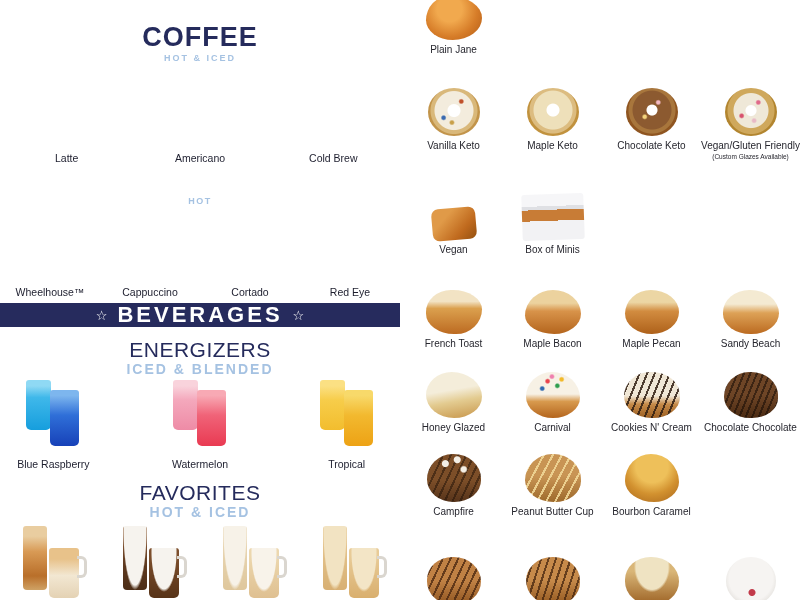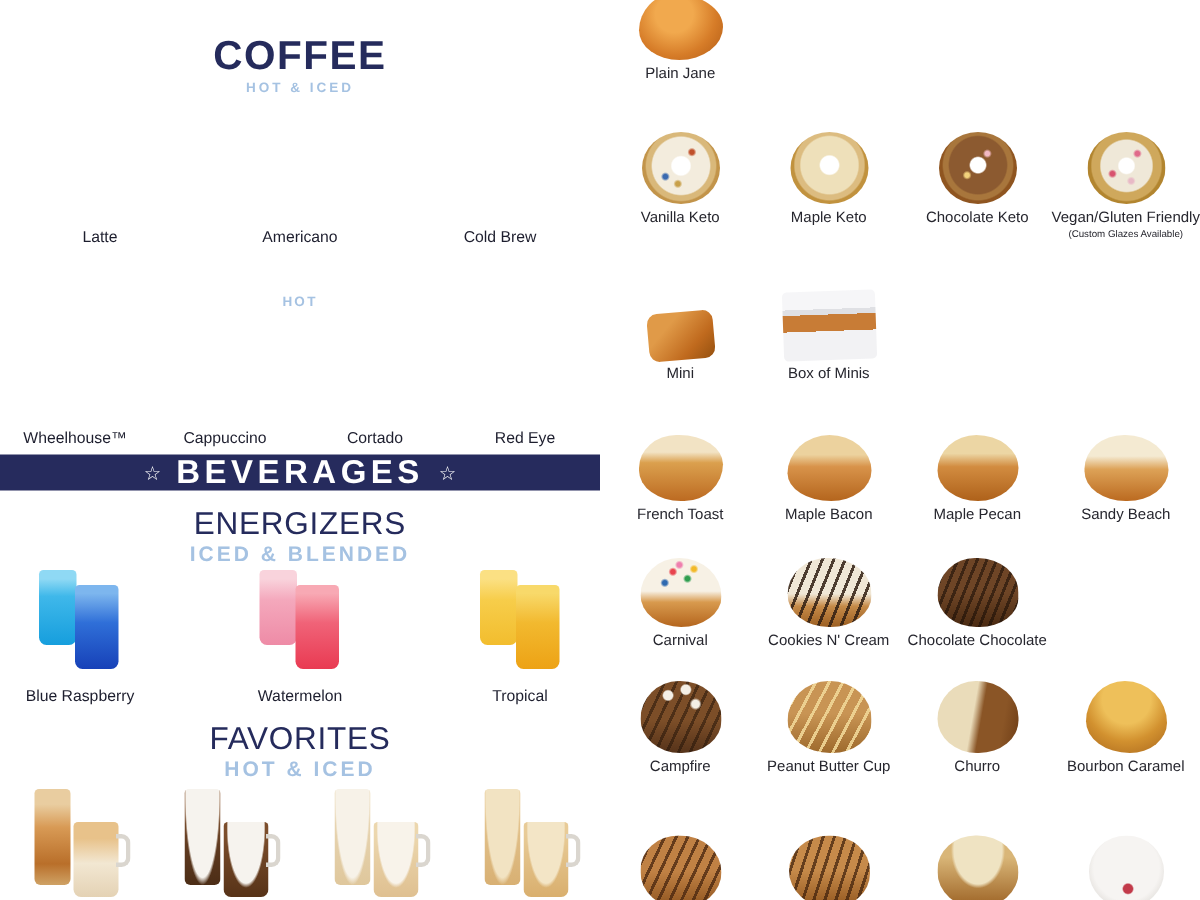--- a/index.html
+++ b/index.html
@@ -168,21 +168,21 @@
         <div class="dlabel">Vegan/Gluten Friendly</div>
         <div class="dsub">(Custom Glazes Available)</div>
       </div>
     </div>
 
     <div class="drow r2">
       <div class="dcell">
         <div class="dimg">
             <div class="donut" style="width:44px;height:32px;border-radius:7px;transform:rotate(-5deg);background:linear-gradient(135deg,#e09a48 0 30%,#c06a1e 70%,#94500f 100%)"></div>
           </div>
-        <div class="dlabel">Mini</div>
+        <div class="dlabel">Vegan</div>
       </div>
       <div class="dcell">
         <div class="dimg">
             <div class="donut" style="width:62px;height:46px;border-radius:3px;transform:rotate(-2deg);background:linear-gradient(180deg,#f6f6f8 0 26%,#dfe0e4 26% 34%,#c87c36 34% 58%,#f2f2f4 58% 100%)"></div>
           </div>
         <div class="dlabel">Box of Minis</div>
       </div>
     </div>
 
     <div class="drow r3">
@@ -208,20 +208,26 @@
         <div class="dimg">
             <div class="donut" style="width:56px;height:44px;border-radius:48% 52% 50% 50%/52% 54% 48% 46%;background:linear-gradient(180deg,#f4ead2 0 32%,#dda257 52%,#bb6a20 100%)"></div>
           </div>
         <div class="dlabel">Sandy Beach</div>
       </div>
     </div>
 
     <div class="drow r4">
       <div class="dcell">
         <div class="dimg">
+            <div class="donut" style="width:56px;height:46px;border-radius:46% 54% 50% 50%/50% 54% 46% 50%;background:linear-gradient(170deg,#f4edda 0 40%,#e3cb90 62%,#c79549 100%)"></div>
+          </div>
+        <div class="dlabel">Honey Glazed</div>
+      </div>
+      <div class="dcell">
+        <div class="dimg">
             <div class="donut" style="width:54px;height:46px;border-radius:48% 52% 50% 50%/54% 56% 44% 46%;background:radial-gradient(circle at 40% 20%,#e8444e 0 1.5px,rgba(0,0,0,0) 3px),radial-gradient(circle at 58% 30%,#2f9e4f 0 1.5px,rgba(0,0,0,0) 3px),radial-gradient(circle at 30% 36%,#2f6ab0 0 1.5px,rgba(0,0,0,0) 3px),radial-gradient(circle at 66% 16%,#f2b929 0 1.5px,rgba(0,0,0,0) 3px),radial-gradient(circle at 48% 10%,#ef7fae 0 1.5px,rgba(0,0,0,0) 3px),linear-gradient(180deg,#f7f1e5 0 48%,#d89a4e 64%,#b4651d 100%)"></div>
           </div>
         <div class="dlabel">Carnival</div>
       </div>
       <div class="dcell">
         <div class="dimg">
             <div class="donut" style="width:56px;height:46px;border-radius:48% 52% 50% 50%/54% 52% 46% 48%;background:repeating-linear-gradient(112deg,rgba(48,30,18,0.85) 0 2px,rgba(0,0,0,0) 2px 7px),linear-gradient(180deg,#f0e7d6 0 52%,#c58a48 70%,#9c5f22 100%)"></div>
           </div>
         <div class="dlabel">Cookies N' Cream</div>
       </div>
@@ -238,26 +244,20 @@
         <div class="dimg">
             <div class="donut" style="width:54px;height:48px;border-radius:48% 52% 50% 50%/54% 52% 46% 48%;background:radial-gradient(circle at 34% 20%,#f4efe6 0 3px,rgba(0,0,0,0) 4px),radial-gradient(circle at 56% 12%,#f4efe6 0 3px,rgba(0,0,0,0) 4px),radial-gradient(circle at 68% 32%,#f4efe6 0 2.5px,rgba(0,0,0,0) 4px),repeating-linear-gradient(115deg,rgba(30,16,6,0.5) 0 2px,rgba(0,0,0,0) 2px 7px),linear-gradient(180deg,#7c4e28 0 55%,#56331a 100%)"></div>
           </div>
         <div class="dlabel">Campfire</div>
       </div>
       <div class="dcell">
         <div class="dimg">
             <div class="donut" style="width:56px;height:48px;border-radius:50% 50% 48% 52%/56% 54% 44% 46%;background:repeating-linear-gradient(118deg,rgba(240,214,150,0.9) 0 2px,rgba(0,0,0,0) 2px 8px),linear-gradient(180deg,#c89454 0 45%,#9e6a2c 100%)"></div>
           </div>
         <div class="dlabel">Peanut Butter Cup</div>
-      </div>
-      <div class="dcell">
-        <div class="dimg">
-            <div class="donut" style="width:54px;height:48px;border-radius:48% 52% 50% 50%/54% 52% 46% 48%;background:linear-gradient(100deg,#eadcba 0 44%,#8a5526 54% 78%,#6e3d16 100%)"></div>
-          </div>
-        <div class="dlabel">Churro</div>
       </div>
       <div class="dcell">
         <div class="dimg">
             <div class="donut" style="width:54px;height:48px;border-radius:48% 52% 46% 54%/56% 58% 42% 44%;background:radial-gradient(circle at 50% 26%,#eec05a 0 36%,#d2912f 62%,#a8661c 100%)"></div>
           </div>
         <div class="dlabel">Bourbon Caramel</div>
       </div>
     </div>
 
     <div class="drow r6">

